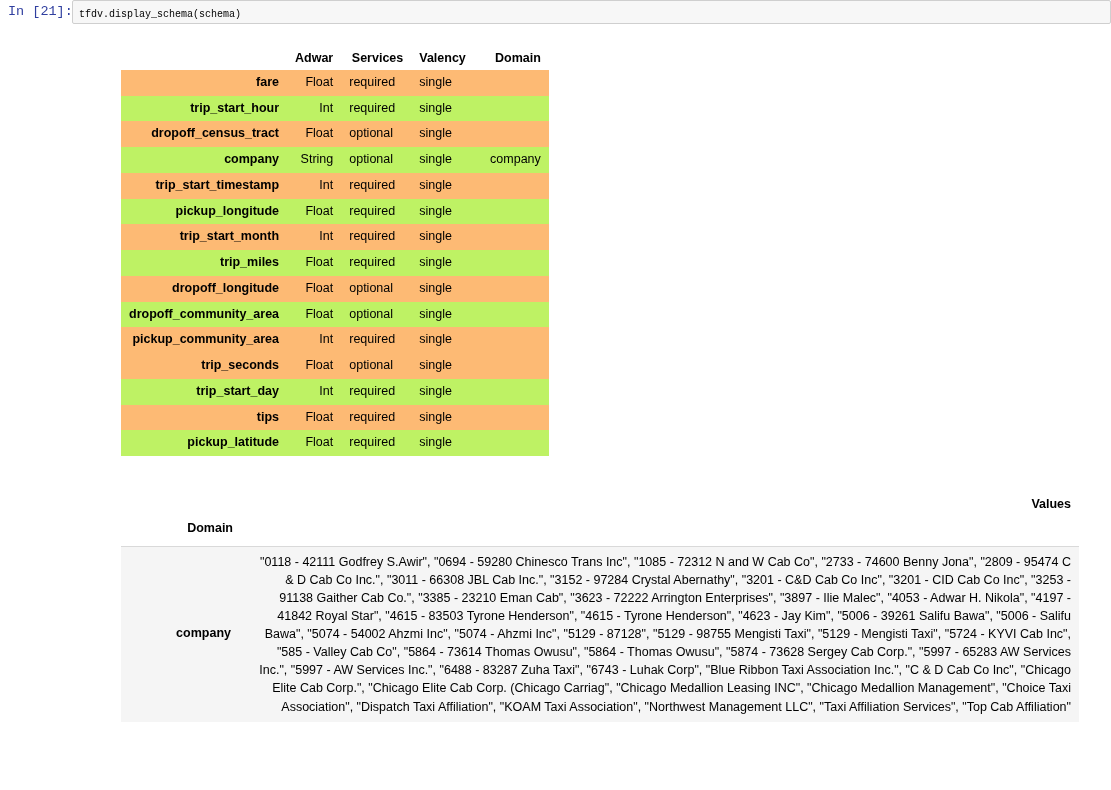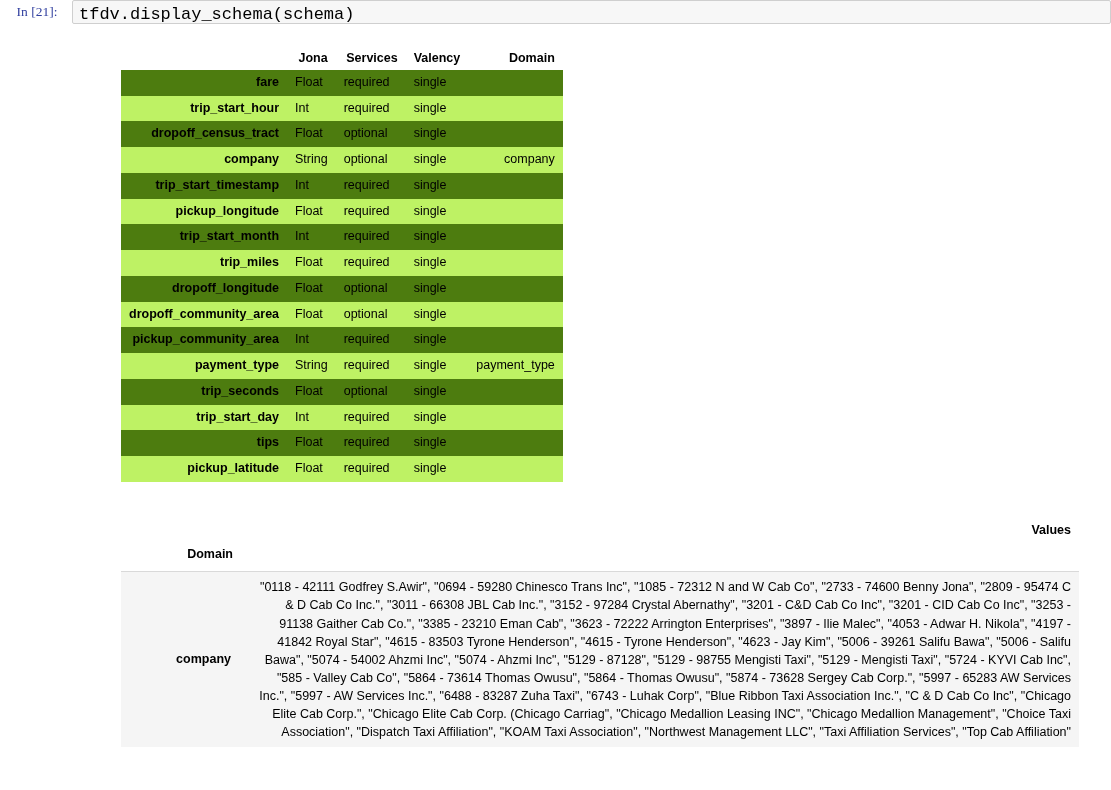--- a/index.html
+++ b/index.html
@@ -19,40 +19,40 @@
   
   .cell {
     display: flex;
     align-items: flex-start;
     padding: 0;
     margin: 0;
   }
   .cell-prompt {
     width: 72px;
     min-width: 72px;
-    text-align: center;
+    text-align: right;
     padding: 4px 6px 0 8px;
     color: #303f9f;
-    font-family: Liberation Serif, serif;
+    font-family: Liberation Mono, monospace;
     font-size: 13.5px;
     white-space: nowrap;
     box-sizing: border-box;
   }
   .cell-input {
     flex: 1;
     background: #f7f7f7;
     border: 1px solid #cfcfcf;
     border-radius: 2px;
     padding: 4px 6px;
     box-sizing: border-box;
     height: 24px;
   }
   .cell-code {
     font-family: "Liberation Mono", monospace;
-    font-size: 17px;
+    font-size: 10px;
     color: #000000;
     white-space: pre;
   }
 
   
   .output {
     padding: 0;
     margin: 0;
   }
 
@@ -95,25 +95,25 @@
   .schema-table tbody th.rowname {
     text-align: right;
     font-weight: bold;
     white-space: nowrap;
     padding-right: 8px;
   }
   .schema-table tbody td {
     text-align: left;
     white-space: nowrap;
   }
-  .schema-table tbody td.t-type { text-align: left; margin-left: 24px; }
+  .schema-table tbody td.t-type { text-align: right; margin-left: 24px; }
   .schema-table tbody td.t-pres { text-align: left; }
   .schema-table tbody td.t-val  { text-align: left; }
   .schema-table tbody td.t-dom  { text-align: right; }
-  .schema-table tbody tr.odd { background: #4d7c0f; }
+  .schema-table tbody tr.odd { background: #fdba74; }
   .schema-table tbody tr.even { background: #bef264; }
   .schema-table thead tr.head-border th {
     border-bottom: 1px solid #d9d9d9;
   }
 
   
   .domain-wrap {
     margin-top: 36px;
     padding-left: 121px;
     padding-right: 30px;
@@ -172,21 +172,21 @@
       <colgroup>
         <col class="c-name">
           <col class="c-type">
           <col class="c-pres">
           <col class="c-val">
           <col class="c-dom">
       </colgroup>
       <thead>
         <tr>
           <th class="blank"></th>
-          <th>Jona</th>
+          <th>Adwar</th>
           <th>Services</th>
           <th>Valency</th>
           <th>Domain</th>
         </tr>
       </thead>
       <tbody>
         <tr class="odd">
           <th class="rowname">fare</th>
           <td class="t-type">Float</td>
           <td class="t-pres">required</td>
@@ -255,27 +255,20 @@
           <td class="t-pres">optional</td>
           <td class="t-val">single</td>
           <td class="t-dom"></td>
         </tr>
         <tr class="odd">
           <th class="rowname">pickup_community_area</th>
           <td class="t-type">Int</td>
           <td class="t-pres">required</td>
           <td class="t-val">single</td>
           <td class="t-dom"></td>
-        </tr>
-        <tr class="even">
-          <th class="rowname">payment_type</th>
-          <td class="t-type">String</td>
-          <td class="t-pres">required</td>
-          <td class="t-val">single</td>
-          <td class="t-dom">payment_type</td>
         </tr>
         <tr class="odd">
           <th class="rowname">trip_seconds</th>
           <td class="t-type">Float</td>
           <td class="t-pres">optional</td>
           <td class="t-val">single</td>
           <td class="t-dom"></td>
         </tr>
         <tr class="even">
           <th class="rowname">trip_start_day</th>

